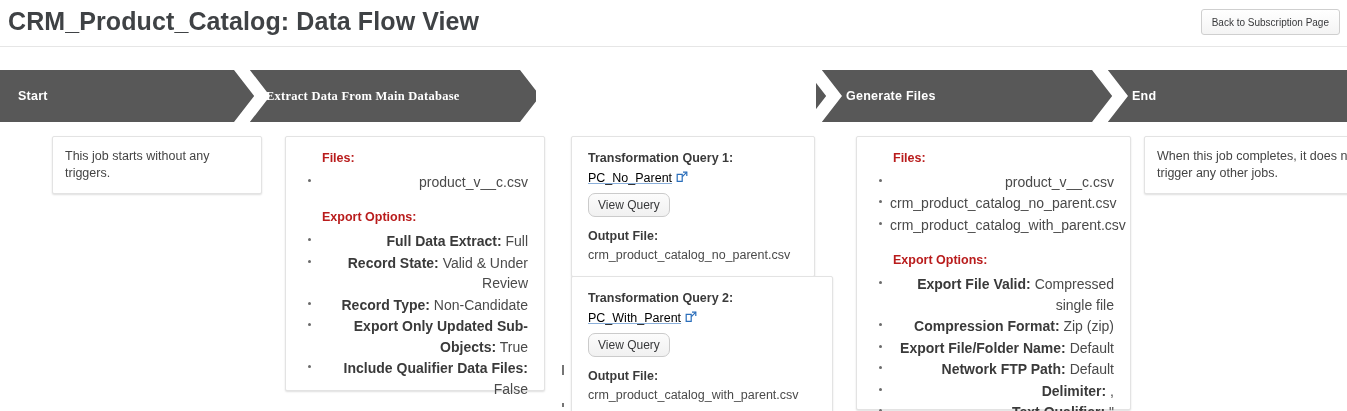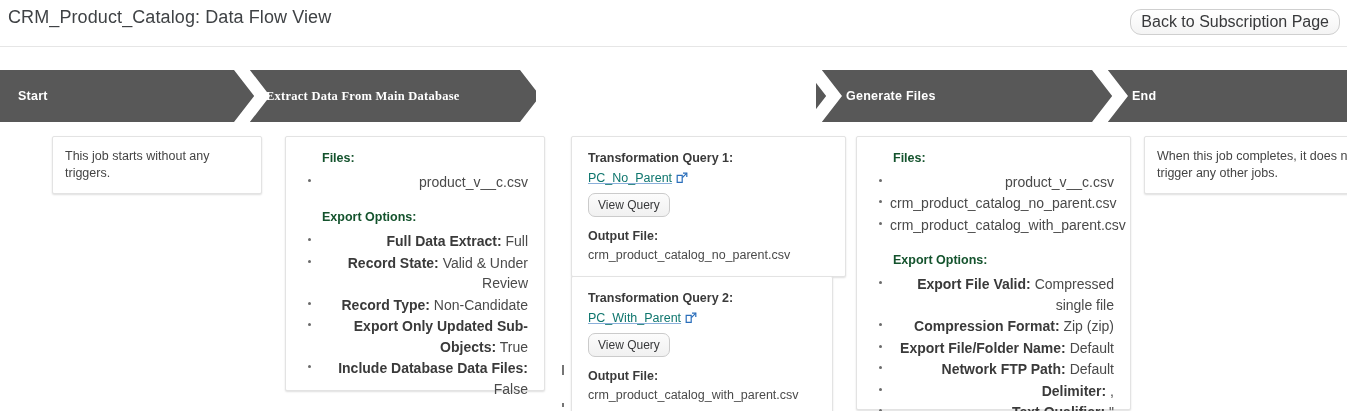--- a/index.html
+++ b/index.html
@@ -14,38 +14,38 @@
   
   .topbar {
     position: relative;
     height: 47px;
     border-bottom: 1px solid #e6e6e6;
     background: #ffffff;
   }
   .page-title {
     position: absolute;
     left: 8px; top: 7px;
-    font-size: 18px;
-    font-weight: 400;
+    font-size: 25px;
+    font-weight: 700;
     color: #3f4245;
     letter-spacing: 0.1px;
     white-space: nowrap;
     text-align: center;
   }
   .back-btn {
     position: absolute;
     right: 7px; top: 9px;
     height: 26px;
     padding: 0 10px;
     display: flex; align-items: center;
-    font-size: 16px;
+    font-size: 10px;
     color: #38393b;
     background: linear-gradient(#ffffff, #f4f4f4);
     border: 1px solid #cfcfcf;
-    border-radius: 11px;
+    border-radius: 3px;
     cursor: pointer;
     white-space: nowrap;
   }
 
   
   .stepbar {
     position: absolute;
     left: 0; top: 70px;
     width: 1347px; height: 45px;
   }
@@ -88,21 +88,21 @@
 
   .plain-text {
     font-size: 12.5px;
     color: #444;
     line-height: 1.35;
   }
 
   .sect-head {
     font-size: 12.5px;
     font-weight: bold;
-    color: #14532d;
+    color: #b91c1c;
     margin: 0 0 7px 0;
     padding-left: 20px;
   }
   .sect-head.spaced { margin-top: 18px; }
 
   ul.bullets {
     margin: 0; padding: 0 0 0 17px;
     list-style: none;
   }
   ul.bullets li {
@@ -123,24 +123,23 @@
   }
   ul.bullets li b { color: #3a3a3a; font-weight: bold; }
 
   
   .q-title {
     font-size: 12.5px; font-weight: bold; color: #3a3a3a;
     margin-bottom: 3px;
   }
   .q-link {
     display: inline-flex;
-    align-items: center;
     gap: 4px;
     font-size: 12.5px;
-    color: #0f766e;
+    color: #000000;
     text-decoration: none;
     cursor: pointer;
   }
   .q-link .lbl { text-decoration: underline; text-decoration-color: rgba(42,110,187,.55); }
   .ext-icon { display: inline-block; width: 12px; height: 12px; }
   .view-btn {
     display: inline-flex; align-items: center;
     margin-top: 7px;
     height: 24px; padding: 0 9px;
     font-size: 12px; color: #38393b;
@@ -202,26 +201,26 @@
       <ul class="bullets">
         <li><span>product_v__c.csv</span></li>
       </ul>
 
       <div class="sect-head spaced">Export Options:</div>
       <ul class="bullets">
         <li><b>Full Data Extract:</b> <span>Full</span></li>
         <li><b>Record State:</b> <span>Valid &amp; Under Review</span></li>
         <li><b>Record Type:</b> <span>Non-Candidate</span></li>
         <li><b>Export Only Updated Sub-Objects:</b> <span>True</span></li>
-        <li><b>Include Database Data Files:</b> <span>False</span></li>
-      </ul>
-    </div>
-  </div>
-
-  <div class="panel" style="left:527px;top:14px;width:275px;height:141px;">
+        <li><b>Include Qualifier Data Files:</b> <span>False</span></li>
+      </ul>
+    </div>
+  </div>
+
+  <div class="panel" style="left:527px;top:14px;width:244px;height:141px;">
     <div class="panel-inner" style="padding:14px 16px;">
       <div class="q-title">Transformation Query 1:</div>
       <a class="q-link">
         <span class="lbl">PC_No_Parent</span>
         <span class="ext-icon">
           <svg viewBox="0 0 12 12" width="12" height="12" aria-hidden="true">
             <path d="M1.2 3.4 H6.2 V10.4 H1.2 Z" fill="none" stroke="#2a6ebb" stroke-width="1.2"></path>
             <path d="M7.0 1.2 H10.8 V5.0" fill="none" stroke="#2a6ebb" stroke-width="1.2"></path>
             <path d="M10.8 1.2 L6.4 5.6" fill="none" stroke="#2a6ebb" stroke-width="1.2"></path>
           </svg>

